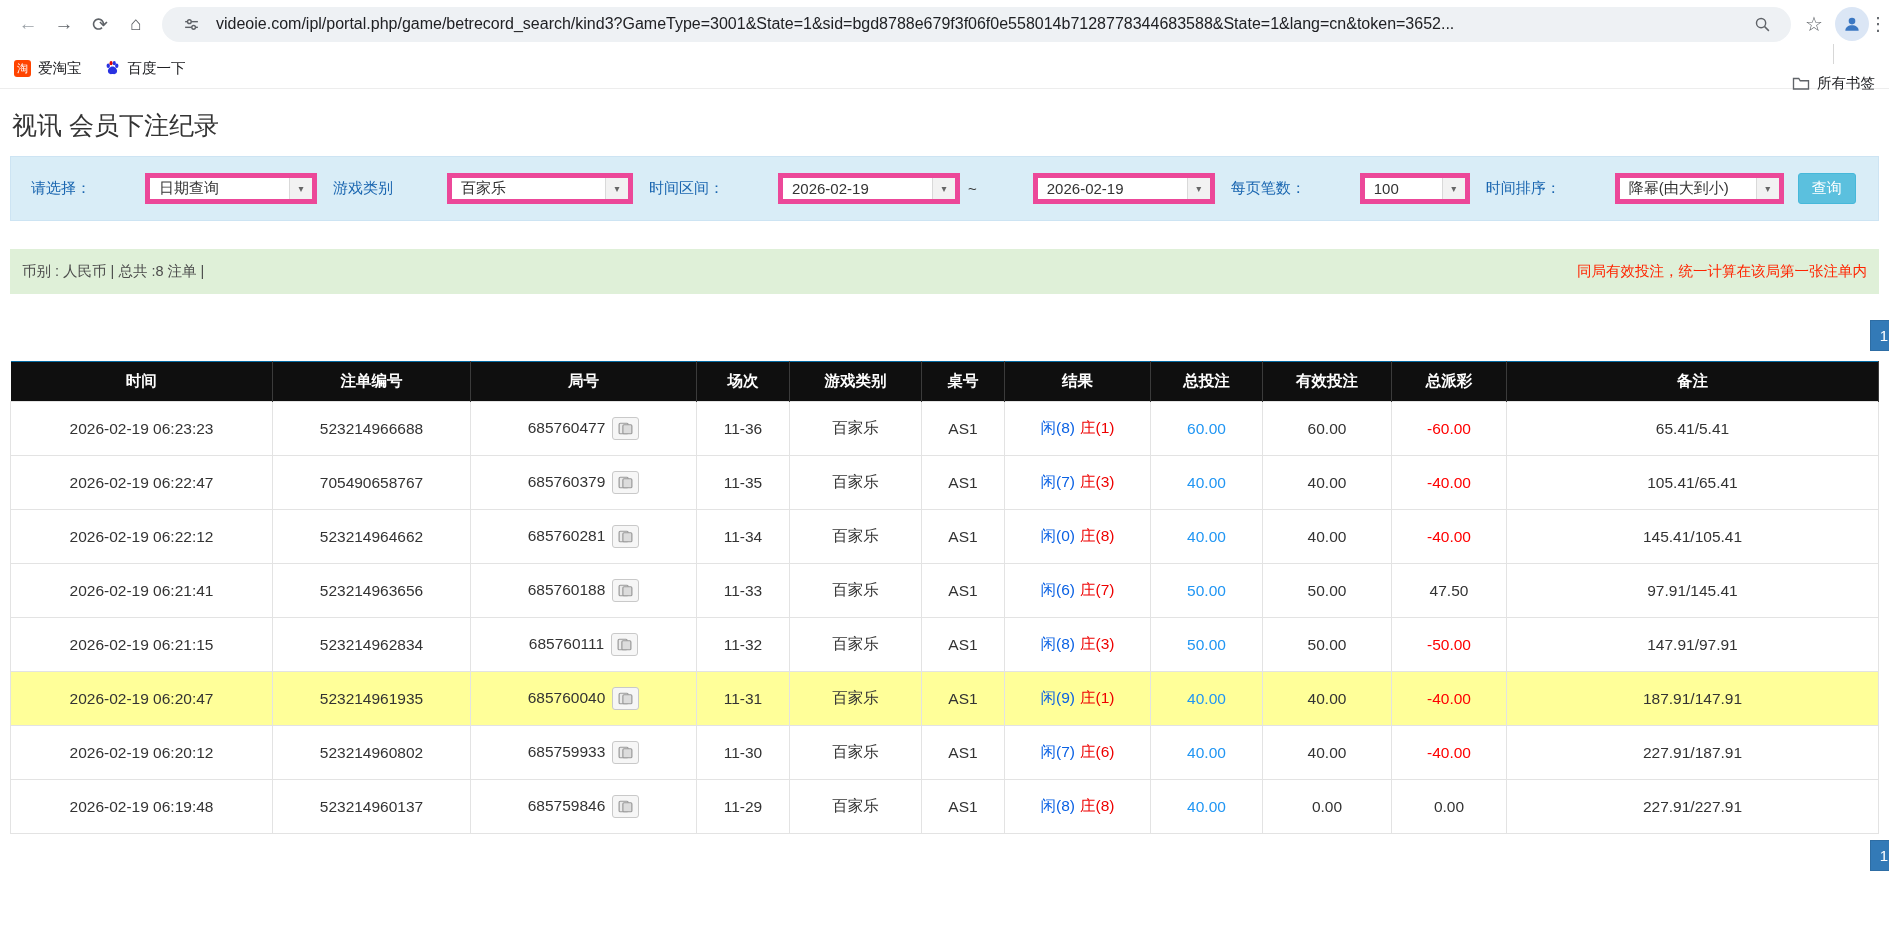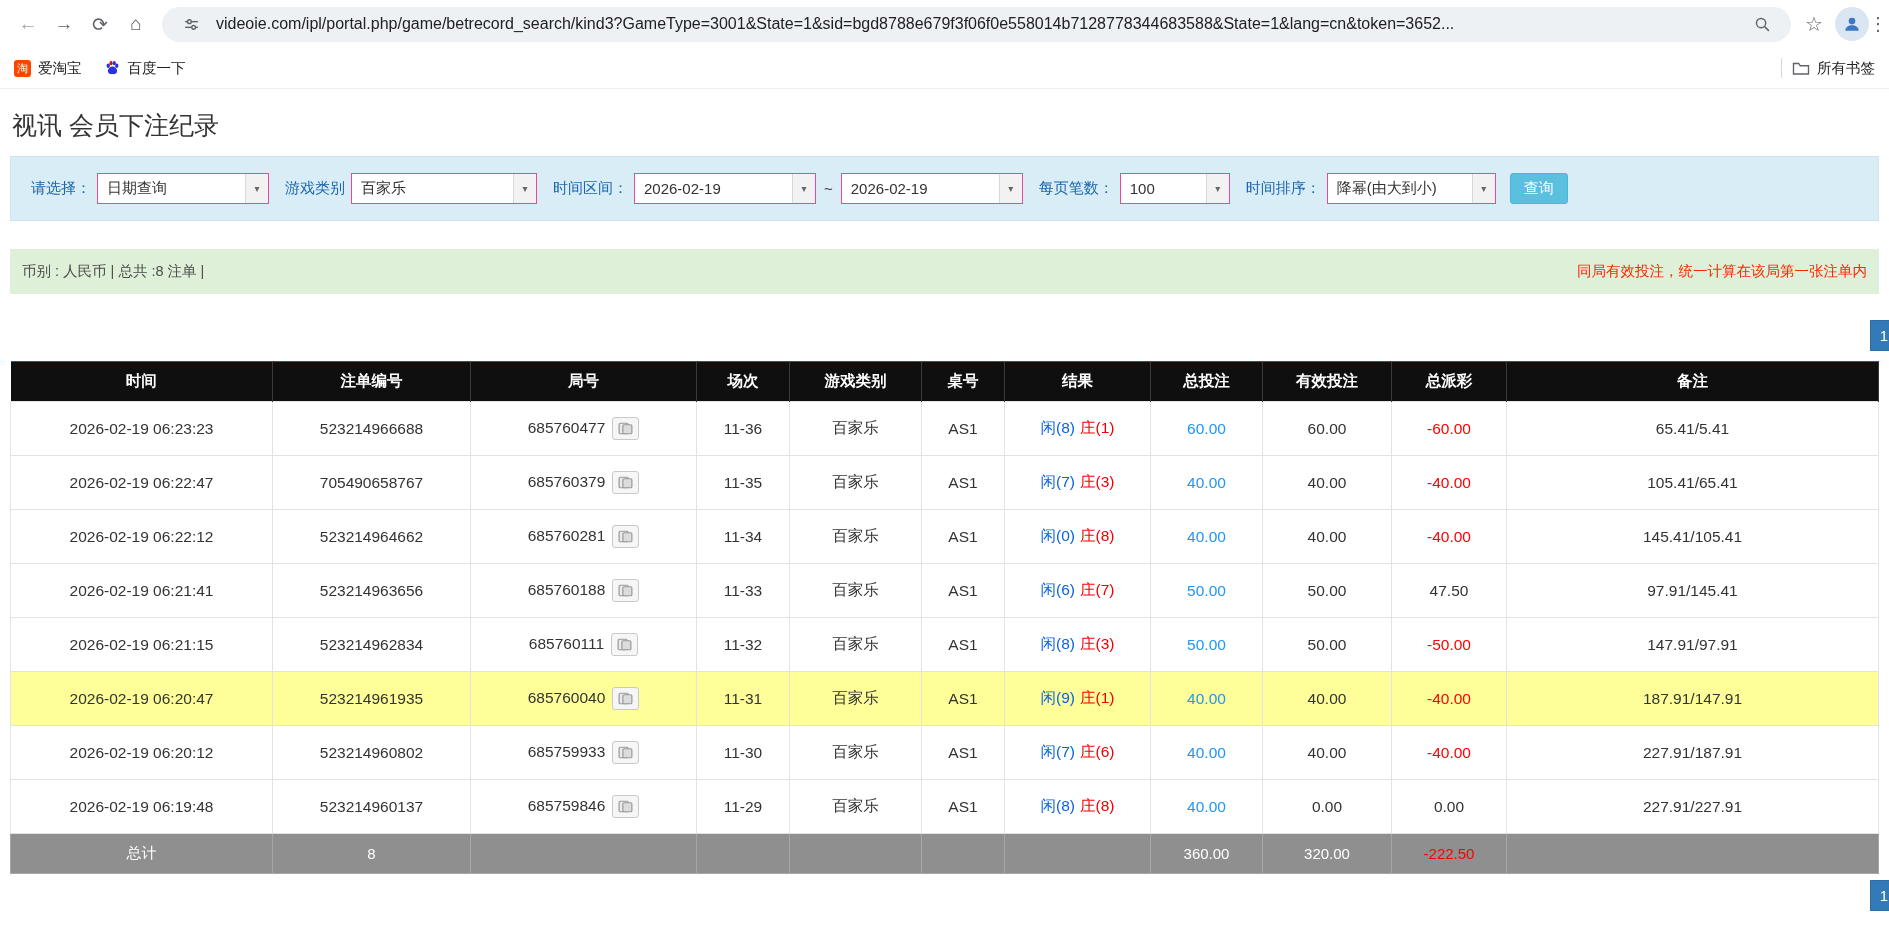--- a/index.html
+++ b/index.html
@@ -18,30 +18,30 @@
     color:#5f6368; flex:0 0 auto; cursor:pointer; }
   .avatar-btn { width:34px; height:34px; border-radius:50%; background:#dbe6f5; display:flex;
     align-items:center; justify-content:center; margin-left:6px; flex:0 0 auto; }
   .menu-sliver { width:10px; overflow:hidden; flex:0 0 auto; color:#5f6368; font-size:18px; }
 
   .bookmarks { height:41px; display:flex; align-items:center; padding:0 14px; gap:22px;
     background:#fff; border-bottom:1px solid #ededed; }
   .bm-item { display:flex; align-items:center; gap:7px; font-size:14.5px; color:#202124; cursor:pointer; }
   .taobao-ic { width:17px; height:17px; background:#ff4400; color:#fff; font-size:11px; border-radius:3px;
     display:flex; align-items:center; justify-content:center; }
-  .bm-right { margin-left:auto; display:flex; align-items:center; gap:10px; }
+  .bm-right { margin-left:auto; display:flex; align-items:center; gap:10px;flex-direction:column; }
   .bm-sep { width:1px; height:20px; background:#d7d7d7; }
 
   
   .page-title { font-size:25px; font-weight:400; color:#333; margin:20px 0 14px 12px; }
 
   .filter-bar { margin:0 10px; background:#d9edf7; border:1px solid #cde4f3; padding:16px 4px;
     display:flex; align-items:center; }
   .flabel { color:#1a66b0; font-weight:normal; font-size:15px; margin-left:16px; margin-right:6px; white-space:nowrap; }
-  .combo { display:flex; height:31px; background:#fff; border:1px solid #ec4899; align-items:center; cursor:pointer; }
+  .combo { display:flex; height:31px; background:#fff; border:5px solid #ec4899; align-items:center; cursor:pointer;margin-left:48px; }
   .combo-value { padding:0 9px; font-size:15px; color:#333; flex:1 1 auto; white-space:nowrap; overflow:hidden; }
   .combo-arrow { width:23px; align-self:stretch; border-left:1px solid #d9d9d9; background:#f2f2f2;
     display:flex; align-items:center; justify-content:center; font-size:10px; color:#666; flex:0 0 auto; }
   .w-query{width:172px} .w-game{width:186px} .w-date{width:182px} .w-size{width:110px} .w-sort{width:169px}
   .tilde { margin:0 8px; color:#333; font-size:15px; }
   .search-btn { margin-left:14px; height:31px; padding:0 13px; background:#5bc0de; border:1px solid #46b8da;
     color:#fff; font-size:15px; border-radius:3px; cursor:pointer; }
 
   .summary-bar { margin:28px 10px 0; background:#dff0d8; padding:13px 12px; display:flex;
     justify-content:space-between; align-items:center; font-size:14.5px;text-align:right; }
@@ -386,31 +386,18 @@
     <td>
       <span class="res-player">闲(8)</span><span class="res-banker">庄(8)</span>
     </td>
     <td class="blue-val">40.00</td>
     <td>0.00</td>
     <td class="payout-cell">0.00</td>
     <td>227.91/227.91</td>
   </tr>
     </tbody>
   <tfoot>
-    <tr>
-      <td>总计</td>
-      <td>8</td>
-      <td></td>
-        <td></td>
-        <td></td>
-        <td></td>
-        <td></td>
-      <td>360.00</td>
-      <td>320.00</td>
-      <td class="payout-cell neg">-222.50</td>
-      <td></td>
-    </tr>
   </tfoot>
 </table>
 
 <div class="pager bottom">
   <span class="page-btn">1</span>
 </div>
 
 </body></html>

